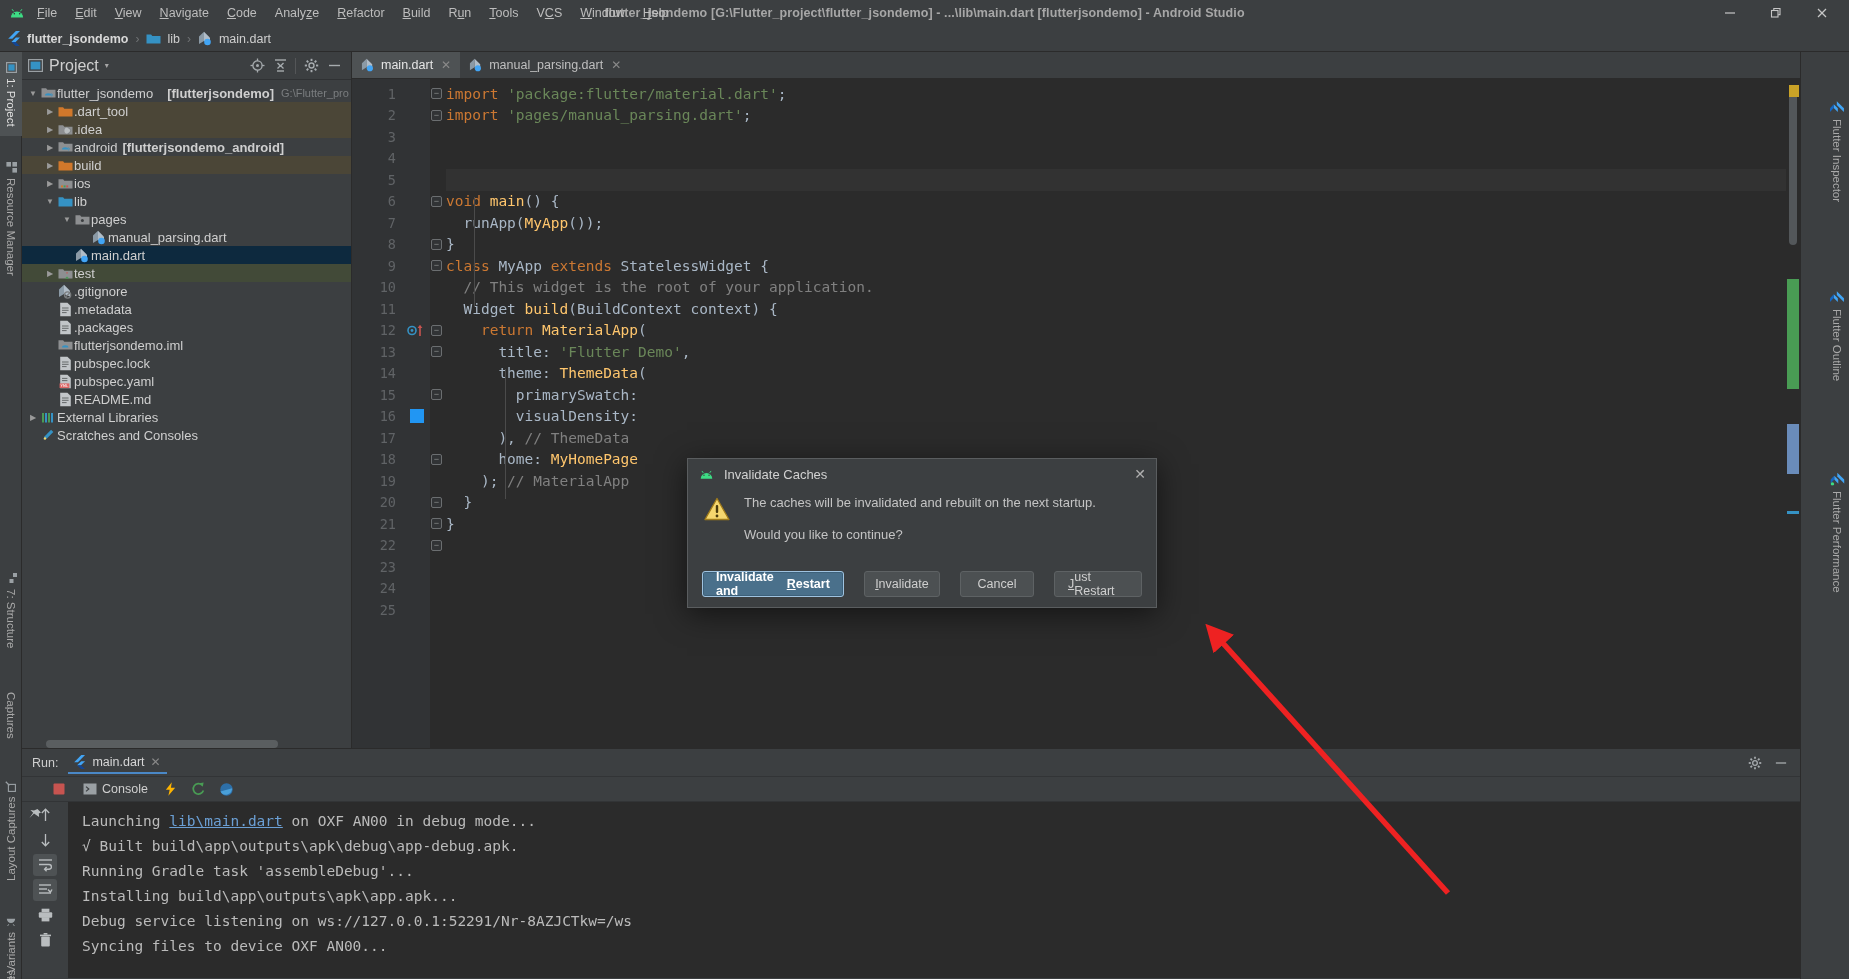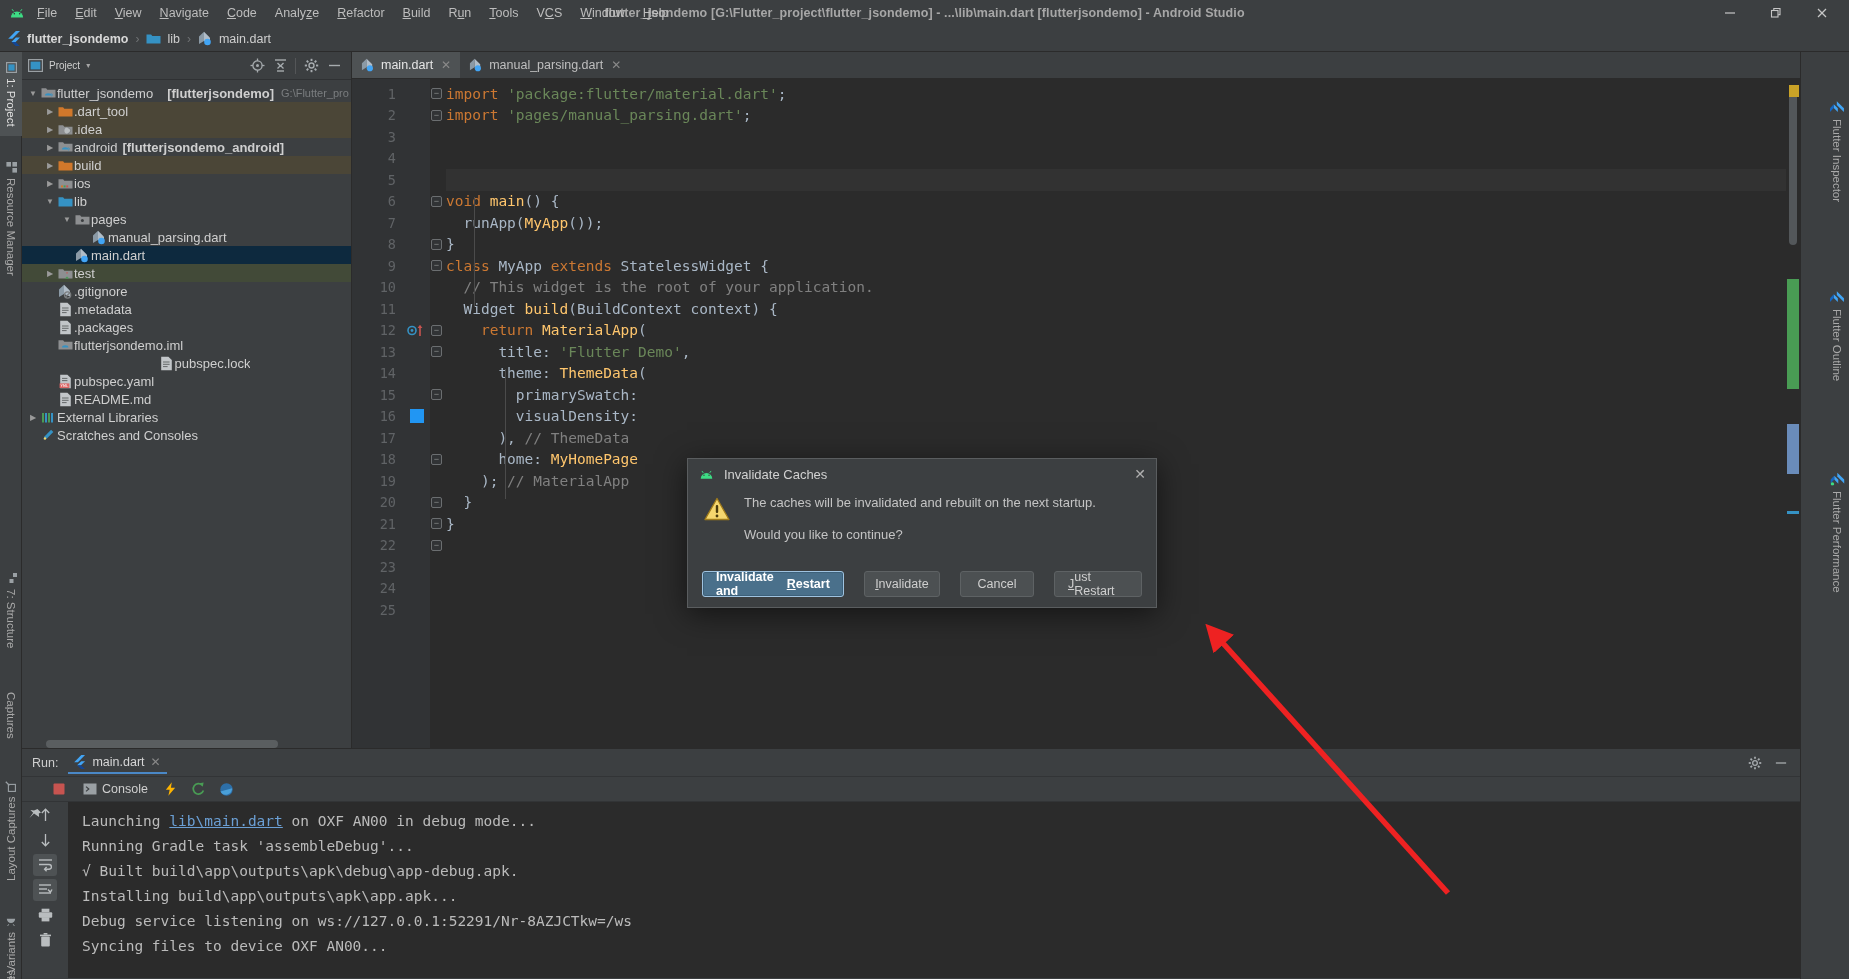--- a/index.html
+++ b/index.html
@@ -81,21 +81,21 @@
 
   
   .project-panel {
     position: absolute; left: 22px; top: 52px; width: 330px; height: 696px;
     background: #3c3f41; border-right: 1px solid #2b2b2b;
   }
   .pp-header {
     height: 28px; display: flex; align-items: center; padding: 0 6px; gap: 6px;
     border-bottom: 1px solid #2f3133;
   }
-  .pp-title { font-size: 10px; color: #cfcfcf; }
+  .pp-title { font-size: 16px; color: #cfcfcf; }
   .pp-actions { margin-left: auto; display: flex; align-items: center; gap: 1px; }
   .ppbtn { width: 22px; height: 22px; display:flex; align-items:center; justify-content:center; border-radius:3px; }
   .pp-divider { width: 1px; height: 16px; background: #545658; margin: 0 3px; }
 
   .tree { position: relative; height: 668px; overflow: hidden; padding-top: 4px; font-size: 13px; }
   .trow {
     display: flex; align-items: center; height: 18px; padding-left: 4px; white-space: nowrap;
     color: #cfcfcf; font-size: 13px;
   }
   .trow .arrow {
@@ -739,21 +739,21 @@
         <div class="trow" style="padding-left: 21px;">
           <span class="arrow"></span>
           <span class="ic">
             <svg width="16" height="14" viewBox="0 0 16 14">
               <path d="M0.5,2.2 h4.6 l1.2,1.5 h8.2 v7.8 h-14 z" fill="#8d8f91"></path>
               <path d="M4,9.4 a3.2,2.2 0 0 1 6.4,0 z" fill="#3592c4"></path>
             </svg>
           </span>
           <span class="lbl">flutterjsondemo.iml</span>
         </div>
-        <div class="trow" style="padding-left: 21px; justify-content: center;">
+        <div class="trow" style="padding-left: 21px;">
           <span class="arrow"></span>
           <span class="ic">
             <svg width="13" height="15" viewBox="0 0 13 15">
               <path d="M1.2,0.7 h7.2 l3.4,3.4 v10.2 h-10.6 z" fill="#c2c6c9"></path>
               <g stroke="#5a5d5f" stroke-width=".9">
                 <line x1="3" y1="6" x2="9.6" y2="6"></line>
                 <line x1="3" y1="8.3" x2="9.6" y2="8.3"></line>
                 <line x1="3" y1="10.6" x2="7.6" y2="10.6"></line>
               </g>
             </svg>
@@ -1156,22 +1156,22 @@
         <div class="rp-gbtn">
           <svg width="13" height="14" viewBox="0 0 13 14">
             <rect x="2.2" y="3.4" width="8.6" height="10" rx="1" fill="#b9bdbf"></rect>
             <rect x="1" y="1.6" width="11" height="1.6" fill="#b9bdbf"></rect>
             <rect x="4.6" y="0" width="3.8" height="1.6" fill="#b9bdbf"></rect>
           </svg>
         </div>
       </div>
       <div class="console" id="console">
           <div class="conline"><span>Launching </span><span class="link">lib\main.dart</span><span> on OXF AN00 in debug mode...</span></div>
+          <div class="conline"><span>√ Built build\app\outputs\apk\debug\app-debug.apk.</span></div>
           <div class="conline"><span>Running Gradle task 'assembleDebug'...</span></div>
-          <div class="conline"><span>√ Built build\app\outputs\apk\debug\app-debug.apk.</span></div>
           <div class="conline"><span>Installing build\app\outputs\apk\app.apk...</span></div>
           <div class="conline"><span>Debug service listening on ws://127.0.0.1:52291/Nr-8AZJCTkw=/ws</span></div>
           <div class="conline"><span>Syncing files to device OXF AN00...</span></div>
         </div>
     </div>
   </div>
 
   <div class="dialog">
     <div class="dlg-title">
       <span style="display:flex">

